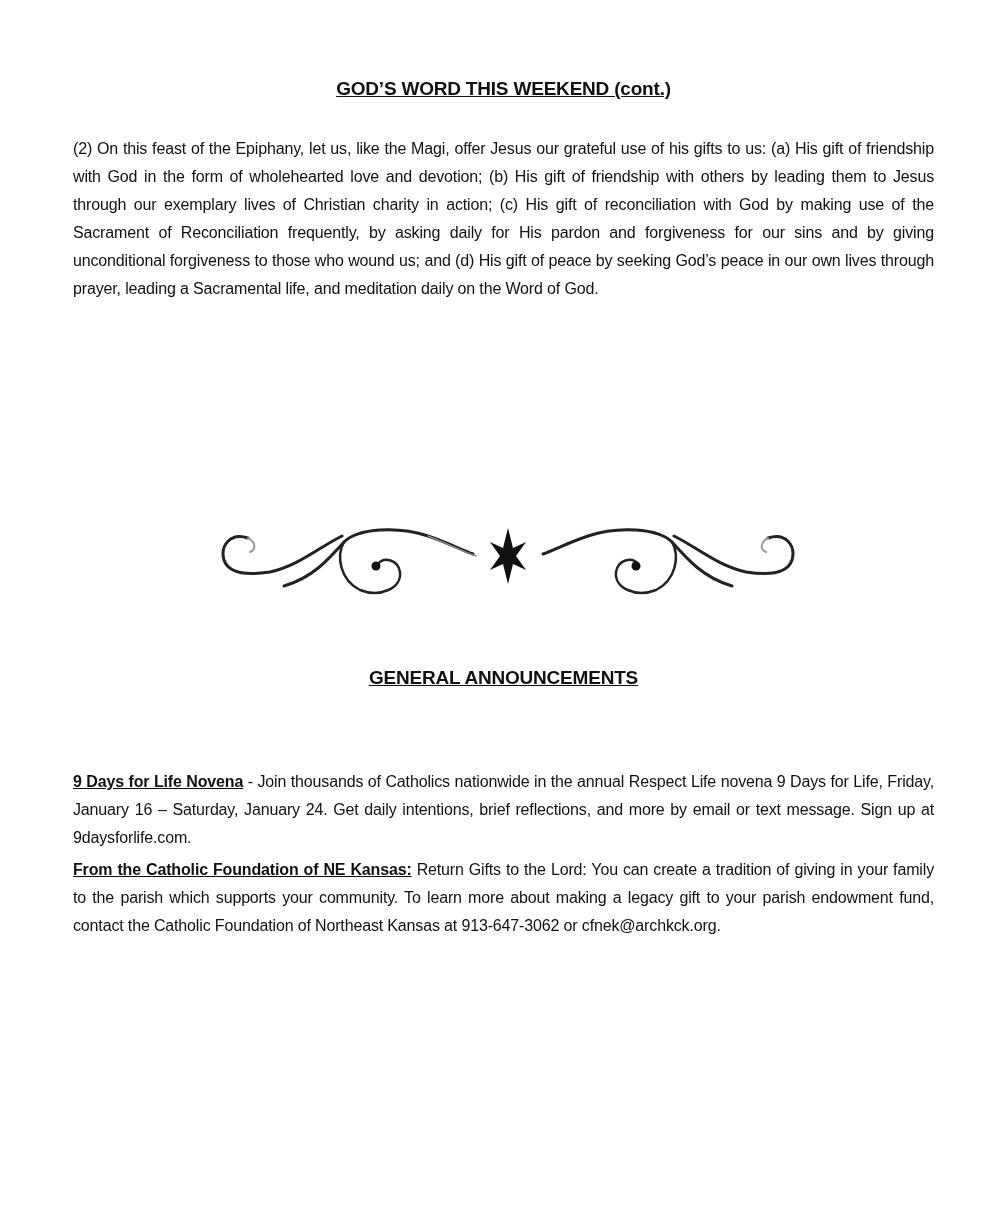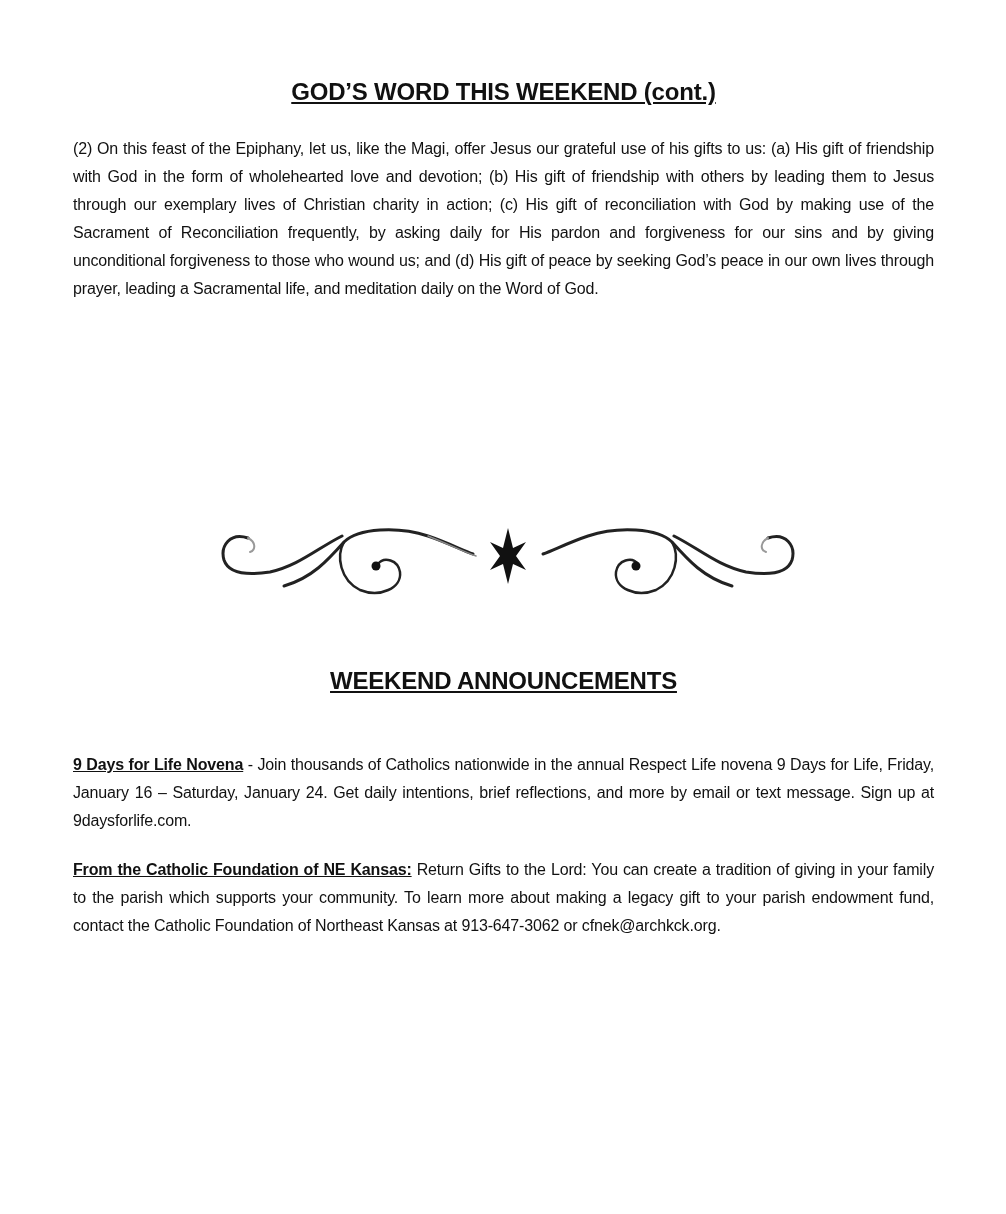--- a/index.html
+++ b/index.html
@@ -3,44 +3,44 @@
 <meta charset="utf-8">
 <style>
   html, body { margin: 0; padding: 0; background: #ffffff; }
   body {
     width: 1006px; height: 1214px; position: relative; overflow: hidden;
     font-family: "Liberation Sans", sans-serif; color: #111111;
   }
   .page { position: absolute; left: 73px; top: 0; width: 861px; }
   .heading {
     position: absolute; left: 0; width: 861px; text-align: center;
-    font-weight: bold; text-decoration: underline; font-size: 24px;
+    font-weight: bold; text-decoration: underline; font-size: 19px;
     letter-spacing: -0.2px;
   }
   #h1 { top: 78px; }
   #h2 { top: 667px; }
   .para {
     position: absolute; left: 0; width: 861px;
     font-size: 16px; line-height: 28px; text-align: justify;
     letter-spacing: -0.15px;
   }
   #p1 { top: 135px; }
-  #p2 { top: 751px; }
+  #p2 { top: 768px; }
   #p3 { top: 856px; }
   .lead { font-weight: bold; text-decoration: underline; }
   .divider { position: absolute; left: 218px; top: 520px; width: 580px; height: 80px; }
 </style>
 </head>
 <body>
 
 <div class="page">
   <div id="h1" class="heading">GOD’S WORD THIS WEEKEND (cont.)</div>
   <div id="p1" class="para">(2) On this feast of the Epiphany, let us, like the Magi, offer Jesus our grateful use of his gifts to us: (a) His gift of friendship with God in the form of wholehearted love and devotion; (b) His gift of friendship with others by leading them to Jesus through our exemplary lives of Christian charity in action; (c) His gift of reconciliation with God by making use of the Sacrament of Reconciliation frequently, by asking daily for His pardon and forgiveness for our sins and by giving unconditional forgiveness to those who wound us; and (d) His gift of peace by seeking God’s peace in our own lives through prayer, leading a Sacramental life, and meditation daily on the Word of God.</div>
 
-  <div id="h2" class="heading">WEEKEND ANNOUNCEMENTS</div>
+  <div id="h2" class="heading">GENERAL ANNOUNCEMENTS</div>
 
   <div id="p2" class="para">
     <span class="lead">9 Days for Life Novena</span><span> - </span><span>Join thousands of Catholics nationwide in the annual Respect Life novena 9 Days for Life, Friday, January 16 – Saturday, January 24. Get daily intentions, brief reflections, and more by email or text message. Sign up at 9daysforlife.com.</span>
   </div>
 
   <div id="p3" class="para">
     <span class="lead">From the Catholic Foundation of NE Kansas:</span><span> </span><span>Return Gifts to the Lord: You can create a tradition of giving in your family to the parish which  supports your community. To learn more about making a legacy gift to your parish endowment fund, contact the Catholic Foundation of Northeast Kansas at 913-647-3062 or cfnek@archkck.org.</span>
   </div>
 </div>
 

